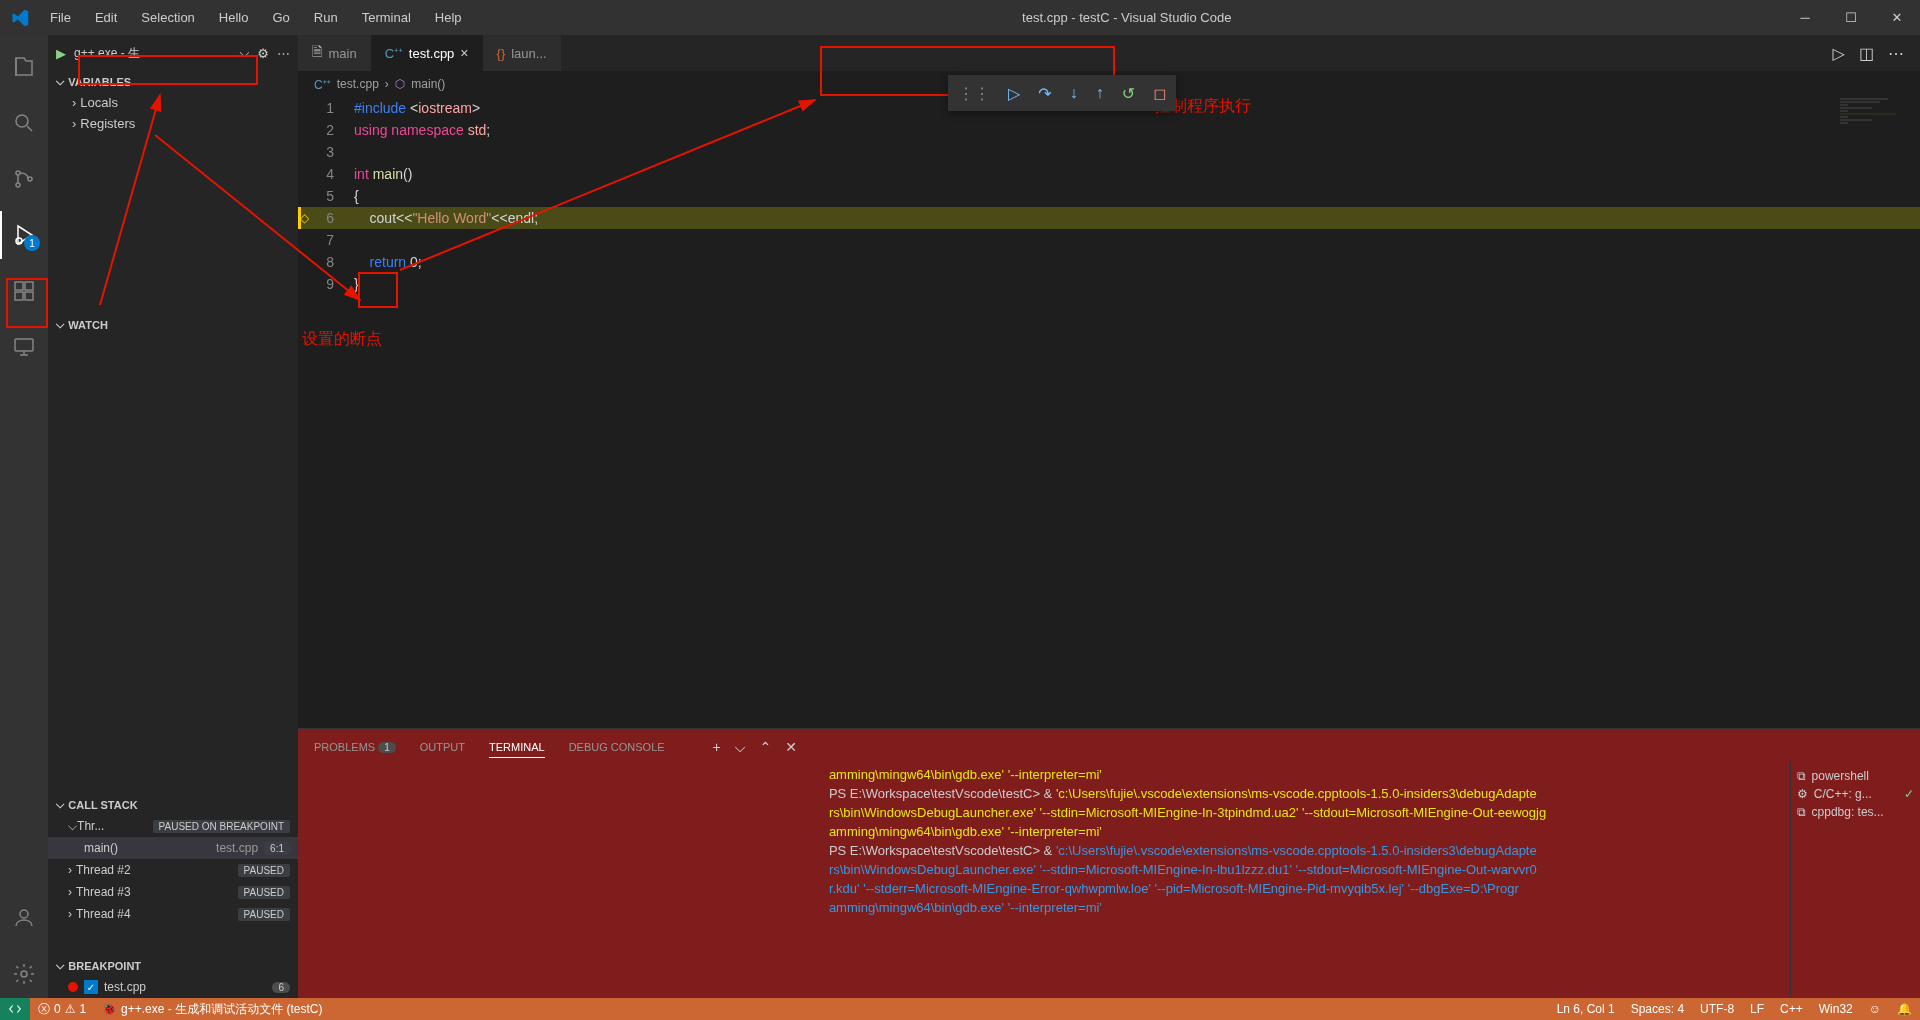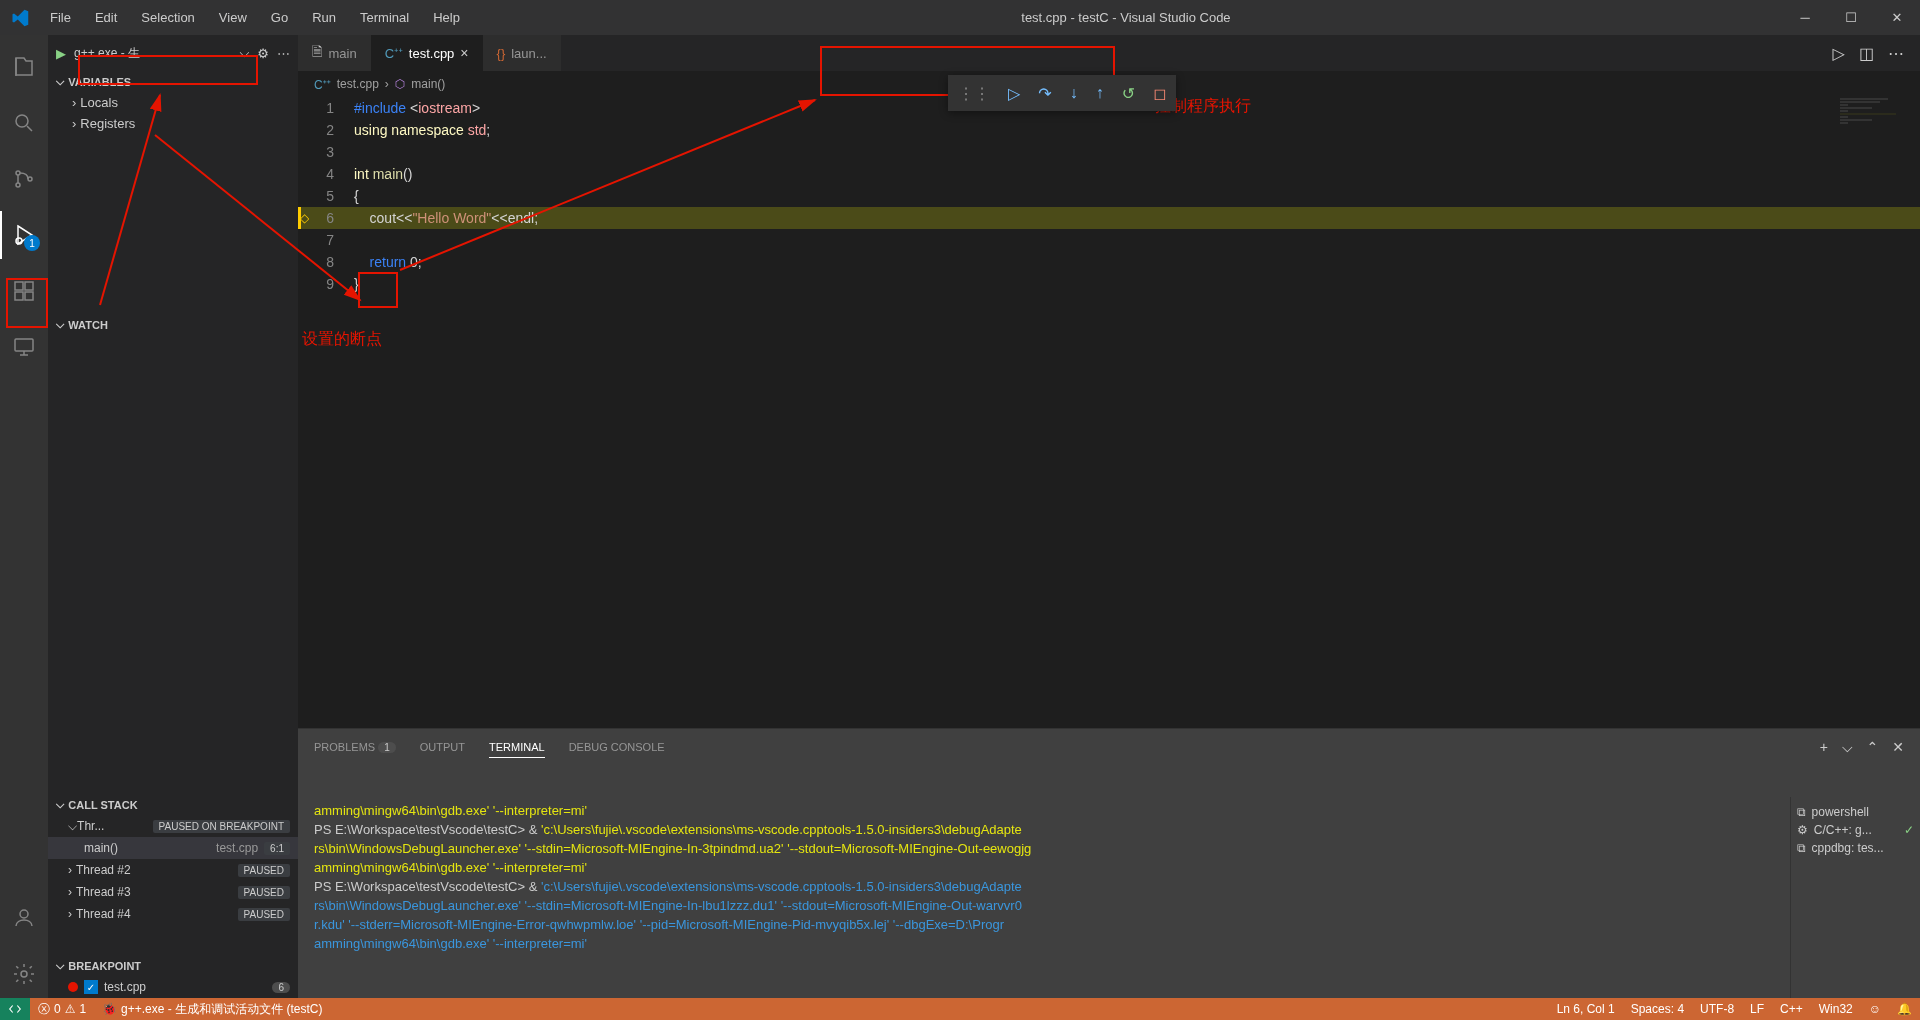--- a/index.html
+++ b/index.html
@@ -35,29 +35,29 @@
 .tab { height:36px; padding:0 14px; display:flex; align-items:center; gap:6px; background:#2d2d2d; color:#969696; font-size:13px; cursor:pointer; }
 .tab.active { background:#1e1e1e; color:#fff; }
 .tab .close { color:#ccc; font-size:14px; }
 .tab-actions { margin-left:auto; display:flex; gap:14px; padding:0 16px; color:#ccc; }
 .breadcrumb { height:26px; padding:0 16px; display:flex; align-items:center; gap:6px; font-size:12px; color:#a0a0a0; }
 .code { flex:1; font-family:Consolas,monospace; font-size:14px; line-height:22px; position:relative; overflow:hidden; }
 .code-line { display:flex; }
 .gutter { width:56px; text-align:right; padding-right:20px; color:#858585; position:relative; }
 .code-content { flex:1; white-space:pre; }
 .hl-line { background:#4b4b18; box-shadow:inset 3px 0 0 #ffcc00; }
-.k-blue { color:#fef9c3; }
+.k-blue { color:#ec4899; }
 .k-green { color:#fca5a5; }
 .k-str { color:#ce9178; }
 .k-fn { color:#dcdcaa; }
 .k-pink { color:#3b82f6; }
 .k-white { color:#d4d4d4; }
 .bp-cursor { position:absolute; left:2px; color:#ffcc00; font-size:12px; }
 .debug-toolbar { position:absolute; top:40px; left:650px; background:#333; height:36px; display:flex; align-items:center; padding:0 10px; gap:18px; box-shadow:0 2px 8px rgba(0,0,0,.4); z-index:10; }
-.panel { height:270px; background:#404040; border-top:1px solid #333; display:flex; flex-direction:column; }
+.panel { height:270px; background:#7f1d1d; border-top:1px solid #333; display:flex; flex-direction:row; }
 .panel-tabs { height:36px; display:flex; align-items:center; padding:0 16px; gap:24px; font-size:11px; color:#969696; }
 .panel-tabs .ptab { cursor:pointer; padding:4px 0; text-transform:uppercase; }
 .panel-tabs .ptab.active { color:#fff; border-bottom:1px solid #fff; }
 .panel-tabs .spacer { flex:1; }
 .panel-tabs .actions { display:flex; gap:14px; font-size:14px; color:#ccc; }
 .terminal-body { flex:1; display:flex;margin-top:32px; }
 .terminal-text { flex:1; font-family:Consolas,monospace; font-size:13px; line-height:19px; padding:4px 16px; overflow:hidden; }
 .t-yellow { color:#e5e510; }
 .t-cyan { color:#3a96dd; }
 .t-white { color:#ccc; }
@@ -80,21 +80,21 @@
 <div class="titlebar">
   <div class="logo">
     <svg width="18" height="18" viewBox="0 0 24 24">
         <path fill="#007acc" d="M23 3l-5-2-9 9-5-4-2 1v10l2 1 5-4 9 9 5-2V3z"></path>
       </svg>
   </div>
   <div class="menu" id="menu">
       <span>File</span>
       <span>Edit</span>
       <span>Selection</span>
-      <span>View</span>
+      <span>Hello</span>
       <span>Go</span>
       <span>Run</span>
       <span>Terminal</span>
       <span>Help</span>
     </div>
   <div class="title-text">test.cpp - testC - Visual Studio Code</div>
   <div class="winctrl">
     <div>─</div>
     <div>☐</div>
     <div>✕</div>

